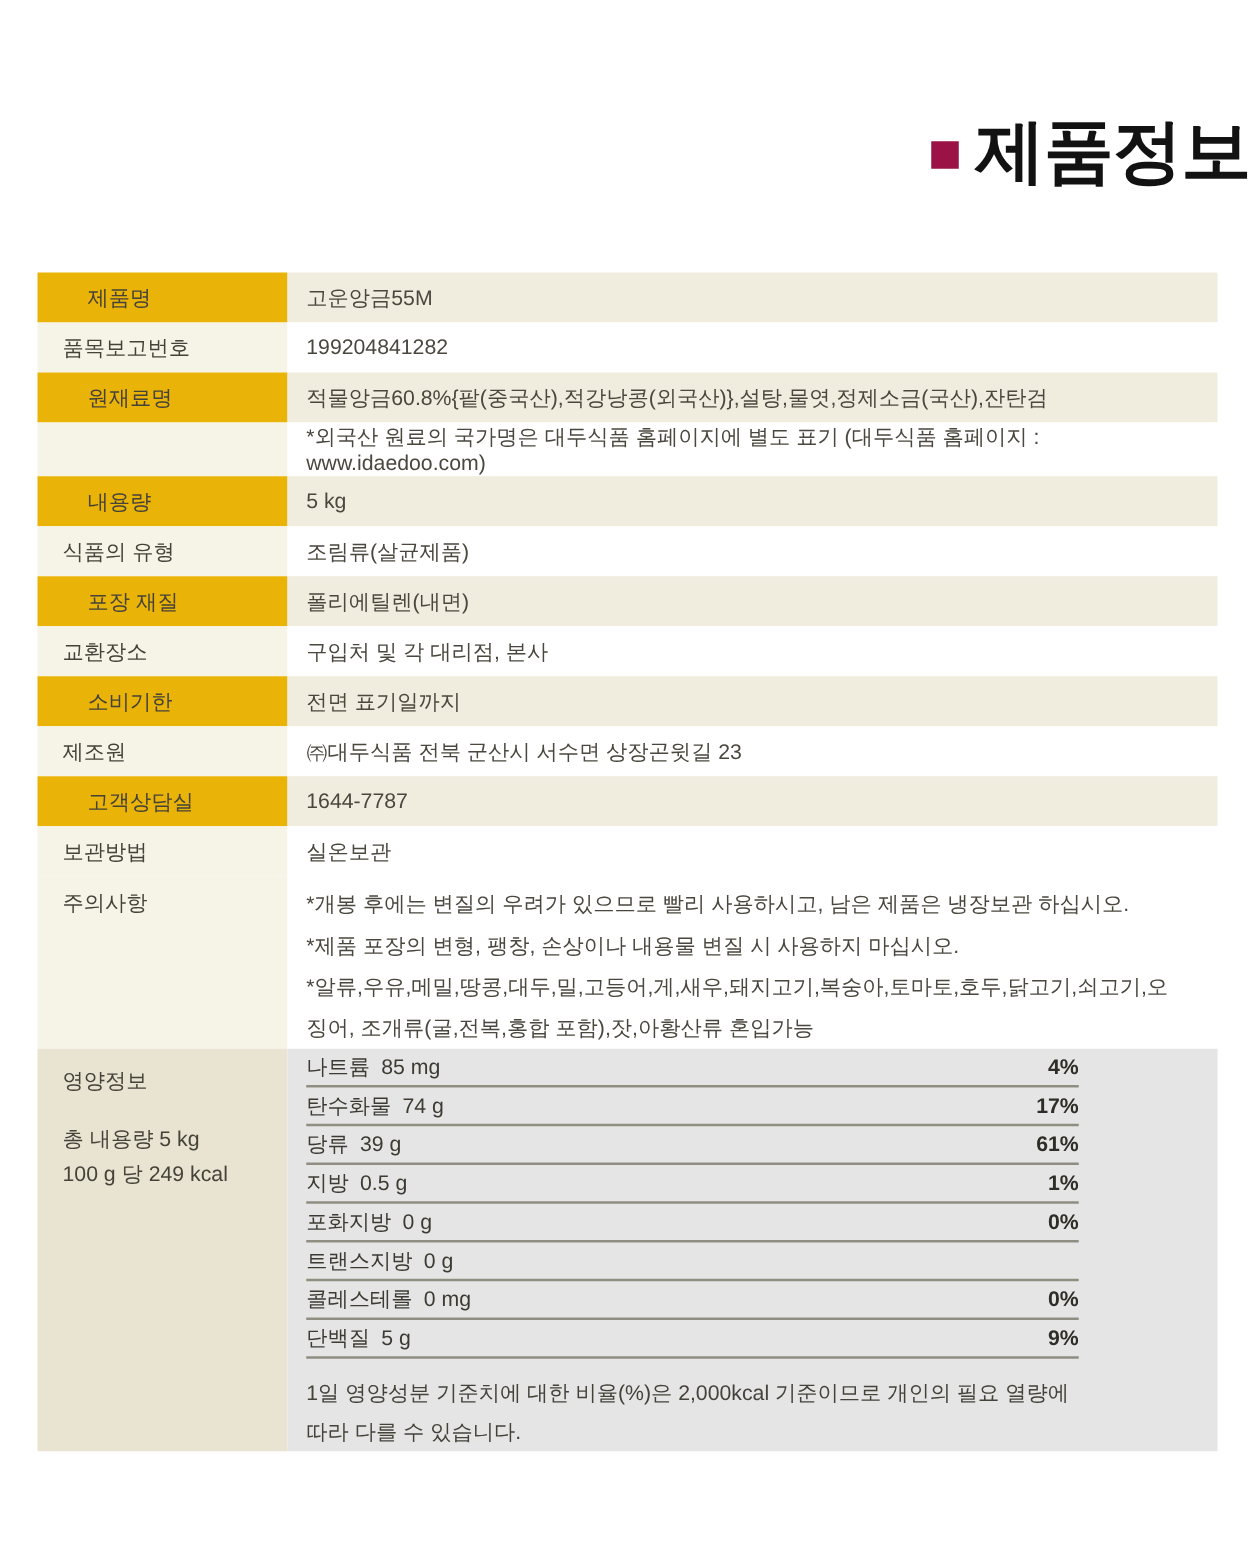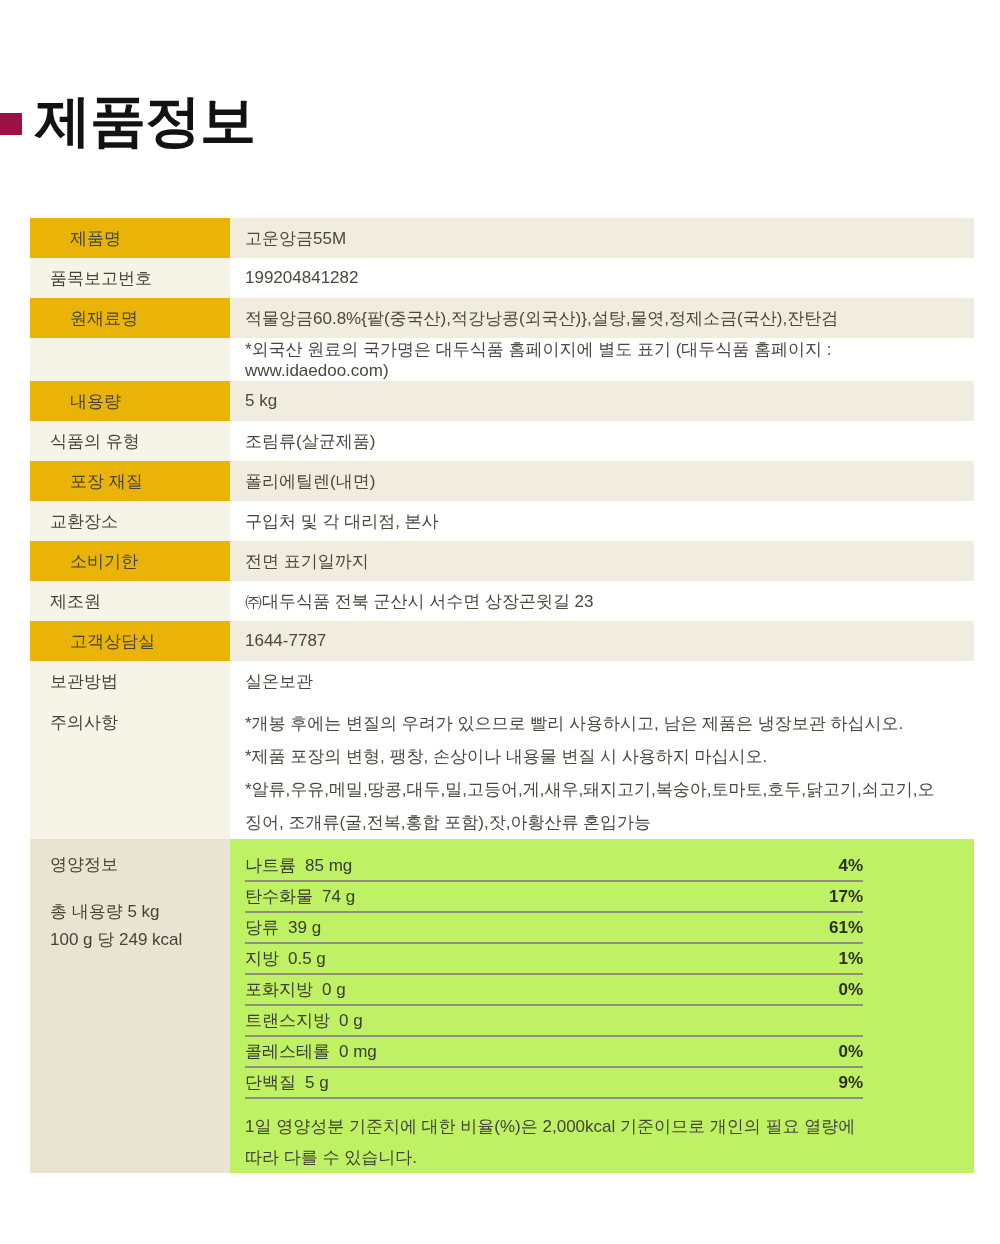--- a/index.html
+++ b/index.html
@@ -6,21 +6,21 @@
   body {
     font-family: "Liberation Sans", "DejaVu Sans", sans-serif;
     background:#ffffff;
     width:1000px;
   }
   .page { position:relative; width:1000px; height:1244px; background:#ffffff; overflow:hidden; }
 
   
   .title-wrap {
     position:absolute; top:84px; left:0; right:0;
-    display:flex; justify-content:flex-start; align-items:center;
+    display:flex; justify-content:flex-end; align-items:center;
   }
   .title-square {
     width:22px; height:22px; background:#9b1246;
     margin-right:13px; margin-top:4px;
   }
   .title-text {
     font-size:56px; font-weight:700; color:#121212; letter-spacing:-1px;
   }
 
   
@@ -45,21 +45,21 @@
   .row.multi { min-height:130px; }
   .row.multi .label { align-items:flex-start; padding-top:10px; }
   .row.multi .value { display:block; padding-top:6px; line-height:33px; }
 
   
   .row.nutrition { min-height:320px; }
   .row.nutrition .label {
     display:block; padding-top:14px; background:#e8e4d1;
   }
   .row.nutrition .value {
-    display:block; background:#bef264; padding-top:12px;
+    display:block; background:#e5e5e5; padding-top:0;
   }
   .nut-label-title { font-size:17px; font-weight:500; color:#45423a; }
   .nut-label-sub { margin-top:22px; font-size:17px; color:#45423a; line-height:28px; }
   .nut-table { width:618px; }
   .nut-row {
     display:flex; align-items:center; height:31px;
     border-bottom:2px solid #8f8e81;
     font-size:17px; color:#3c3a32;
   }
   .nut-name { }

